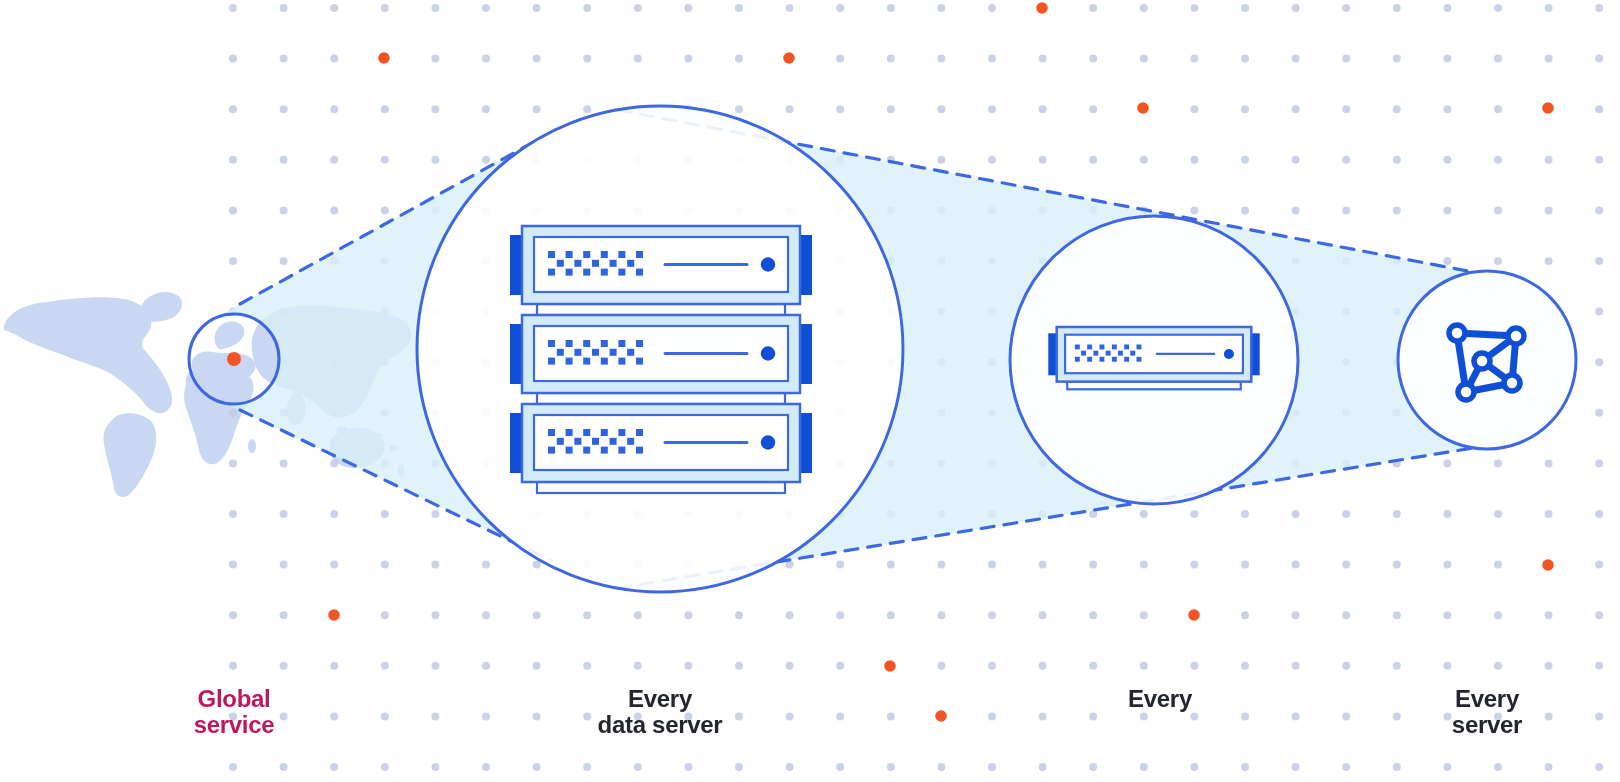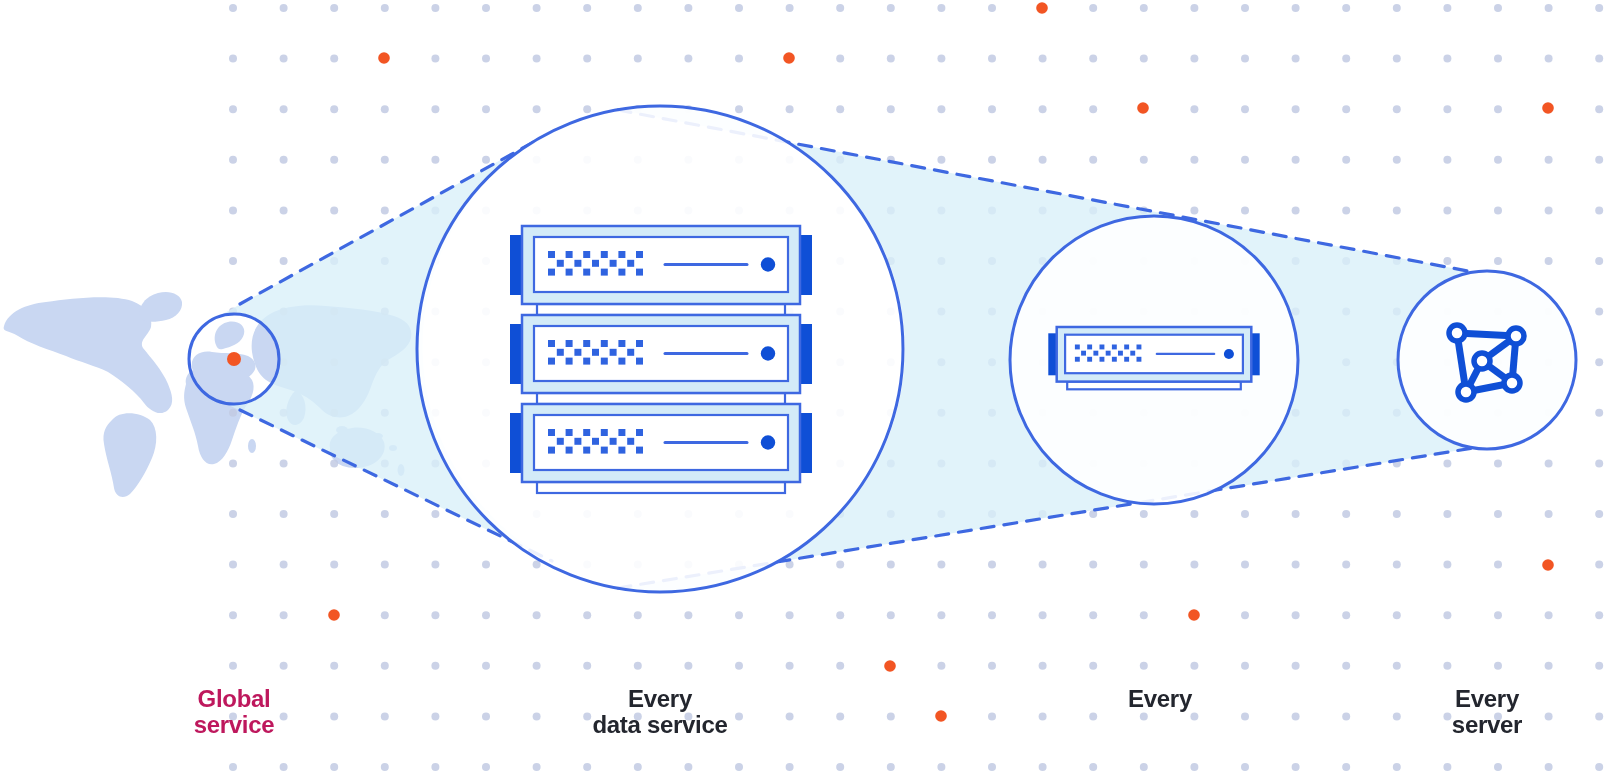--- a/index.html
+++ b/index.html
@@ -634,21 +634,21 @@
       </g>
       <circle cx="234" cy="359" r="7" fill="#F25523"></circle>
     </svg>
 
   <div class="lbl lbl0" style="left: 122px; color: #be185d;">
     <div>Global</div>
     <div>service</div>
   </div>
   <div class="lbl lbl1" style="left: 548px; color: rgb(35, 38, 46);">
     <div>Every</div>
-    <div>data service</div>
+    <div>data server</div>
   </div>
   <div class="lbl lbl2" style="left: 1048px; color: rgb(35, 38, 46);">
     <div>Every</div>
   </div>
   <div class="lbl lbl3" style="left: 1375px; color: rgb(35, 38, 46);">
     <div>Every</div>
     <div>server</div>
   </div>
 </div>
 

